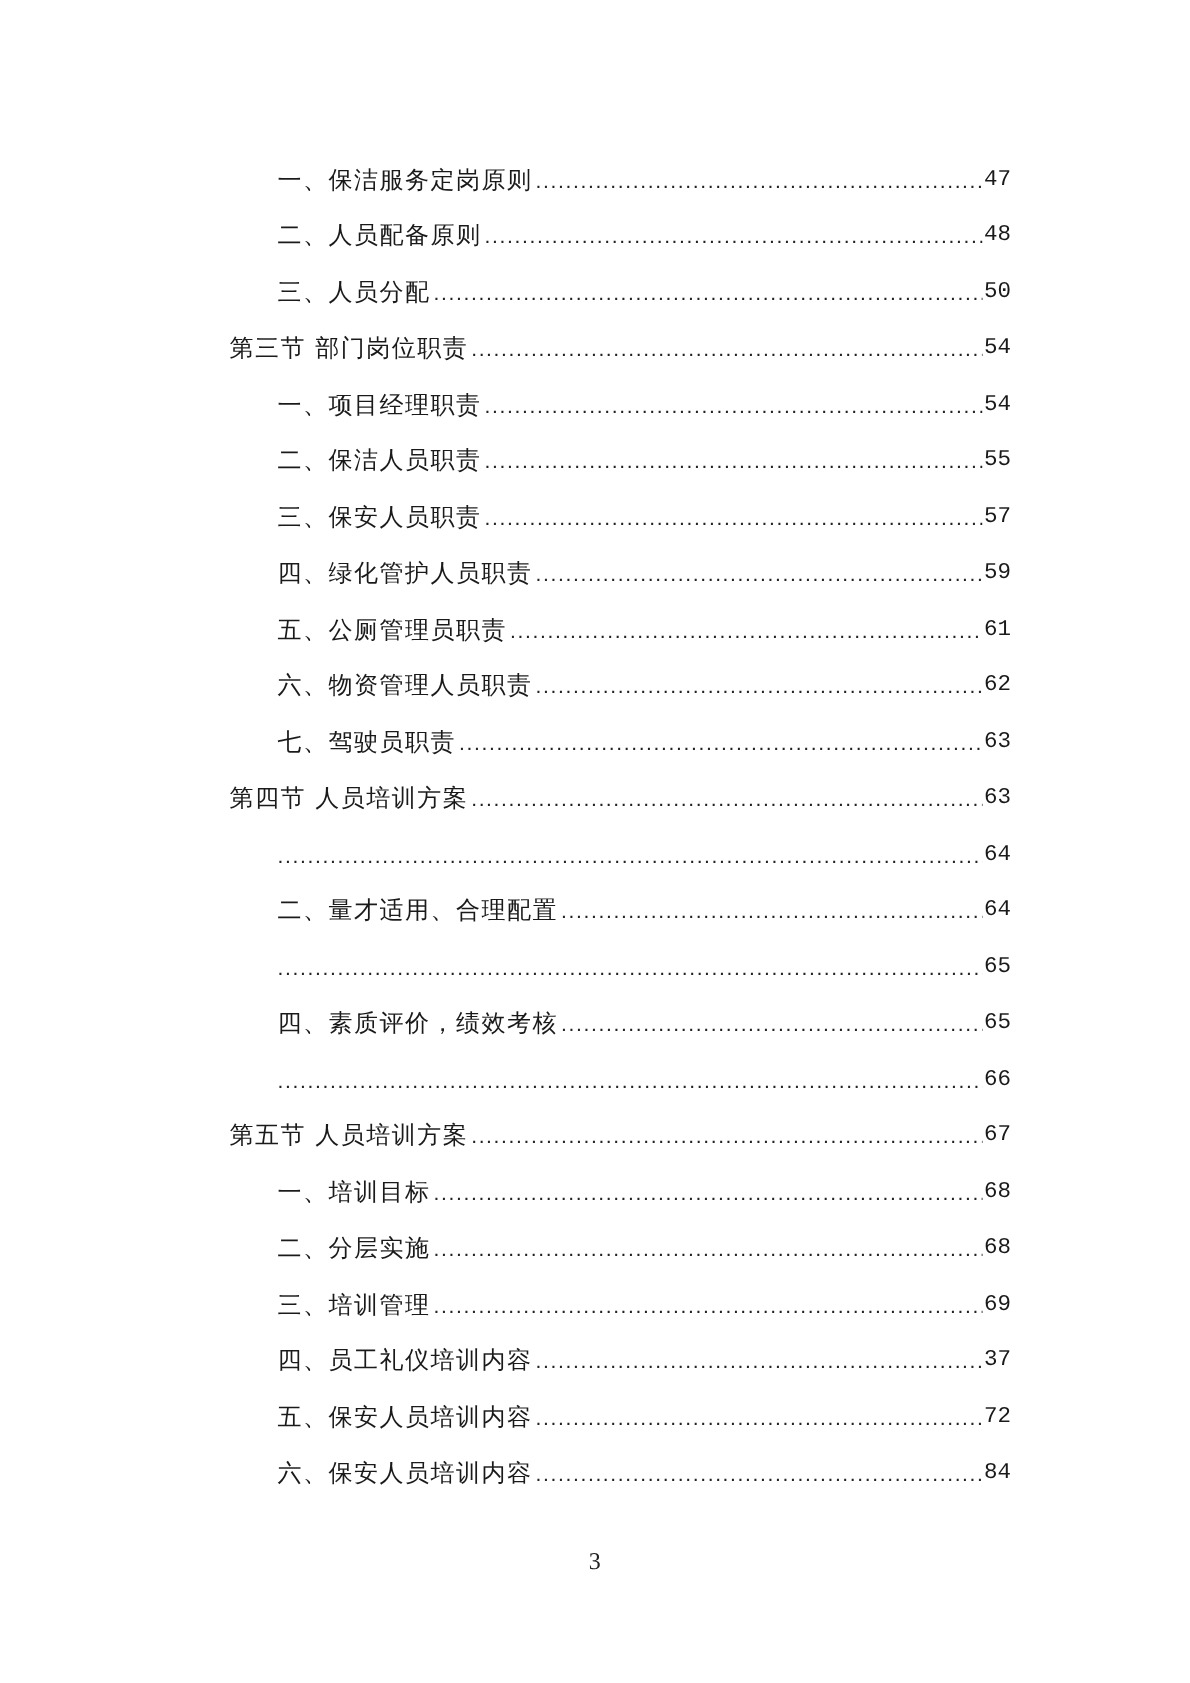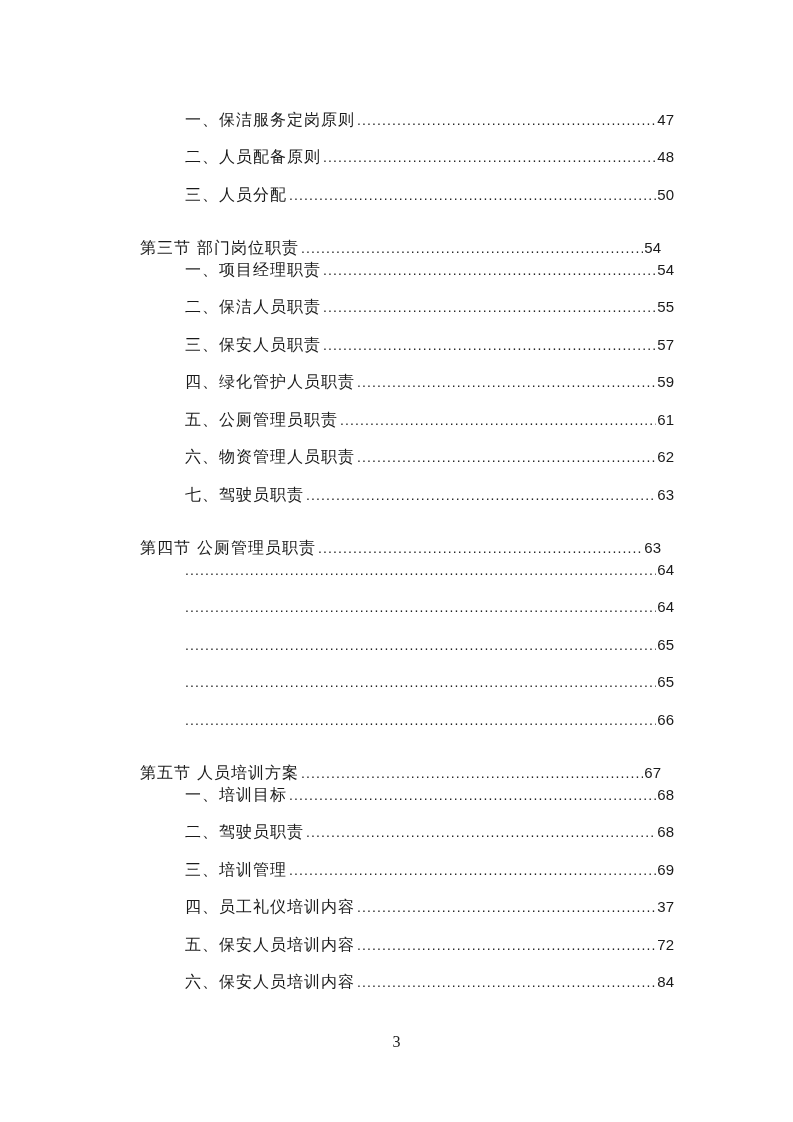--- a/index.html
+++ b/index.html
@@ -4,22 +4,22 @@
 <style>
   html, body { margin:0; padding:0; background:#ffffff; }
   body { width:793px; height:1122px; position:relative; overflow:hidden;
          font-family:"DejaVu Sans", sans-serif; color:#1a1a1a; }
   .toc { position:absolute; left:0; top:0; width:793px; }
   .row { position:absolute; height:24px; display:flex; align-items:flex-end;
          font-size:16px; line-height:20px; white-space:nowrap;text-align:center; }
   .row .title { flex:0 0 auto; padding-right:2px; letter-spacing:1px; }
   .row .leader { flex:1 1 auto; overflow:hidden; height:20px; position:relative; }
   .row .leader::after { content:"........................................................................................................................................................................................................"; position:absolute; left:0; bottom:0; letter-spacing:1.1px; font-family:"Liberation Sans", sans-serif; font-size:14px; color:#222; }
-  .row .page { flex:0 0 auto; font-family:Liberation Sans, sans-serif; font-size:15px; padding-left:1px; }
-  .row.sec { left:140px; width:521px;margin-top:16px; }
+  .row .page { flex:0 0 auto; font-family:Liberation Mono, monospace; font-size:15px; padding-left:1px; }
+  .row.sec { left:153px; width:521px; }
   .row.sub { left:185px; width:489px; }
   .pagenum { position:absolute; left:0; width:793px; top:1033px; text-align:center;
              font-family:"Liberation Serif", serif; font-size:16px; color:#222; }
 </style>
 </head>
 <body>
 
 <div class="toc">
   <div class="row sub" style="top:106px">
       <span class="title">一、保洁服务定岗原则</span>
@@ -70,56 +70,58 @@
       <span class="title">六、物资管理人员职责</span>
       <span class="leader"></span>
       <span class="page">62</span>
     </div>
   <div class="row sub" style="top:481px">
       <span class="title">七、驾驶员职责</span>
       <span class="leader"></span>
       <span class="page">63</span>
     </div>
   <div class="row sec" style="top:518px">
-      <span class="title">第四节  公厕管理员职责</span>
+      <span class="title">第四节  人员培训方案</span>
       <span class="leader"></span>
       <span class="page">63</span>
     </div>
   <div class="row sub" style="top:556px">
       <span class="leader"></span>
       <span class="page">64</span>
     </div>
   <div class="row sub" style="top:593px">
+      <span class="title">二、量才适用、合理配置</span>
       <span class="leader"></span>
       <span class="page">64</span>
     </div>
   <div class="row sub" style="top:631px">
       <span class="leader"></span>
       <span class="page">65</span>
     </div>
   <div class="row sub" style="top:668px">
+      <span class="title">四、素质评价，绩效考核</span>
       <span class="leader"></span>
       <span class="page">65</span>
     </div>
   <div class="row sub" style="top:706px">
       <span class="leader"></span>
       <span class="page">66</span>
     </div>
   <div class="row sec" style="top:743px">
       <span class="title">第五节  人员培训方案</span>
       <span class="leader"></span>
       <span class="page">67</span>
     </div>
   <div class="row sub" style="top:781px">
       <span class="title">一、培训目标</span>
       <span class="leader"></span>
       <span class="page">68</span>
     </div>
   <div class="row sub" style="top:818px">
-      <span class="title">二、驾驶员职责</span>
+      <span class="title">二、分层实施</span>
       <span class="leader"></span>
       <span class="page">68</span>
     </div>
   <div class="row sub" style="top:856px">
       <span class="title">三、培训管理</span>
       <span class="leader"></span>
       <span class="page">69</span>
     </div>
   <div class="row sub" style="top:893px">
       <span class="title">四、员工礼仪培训内容</span>

